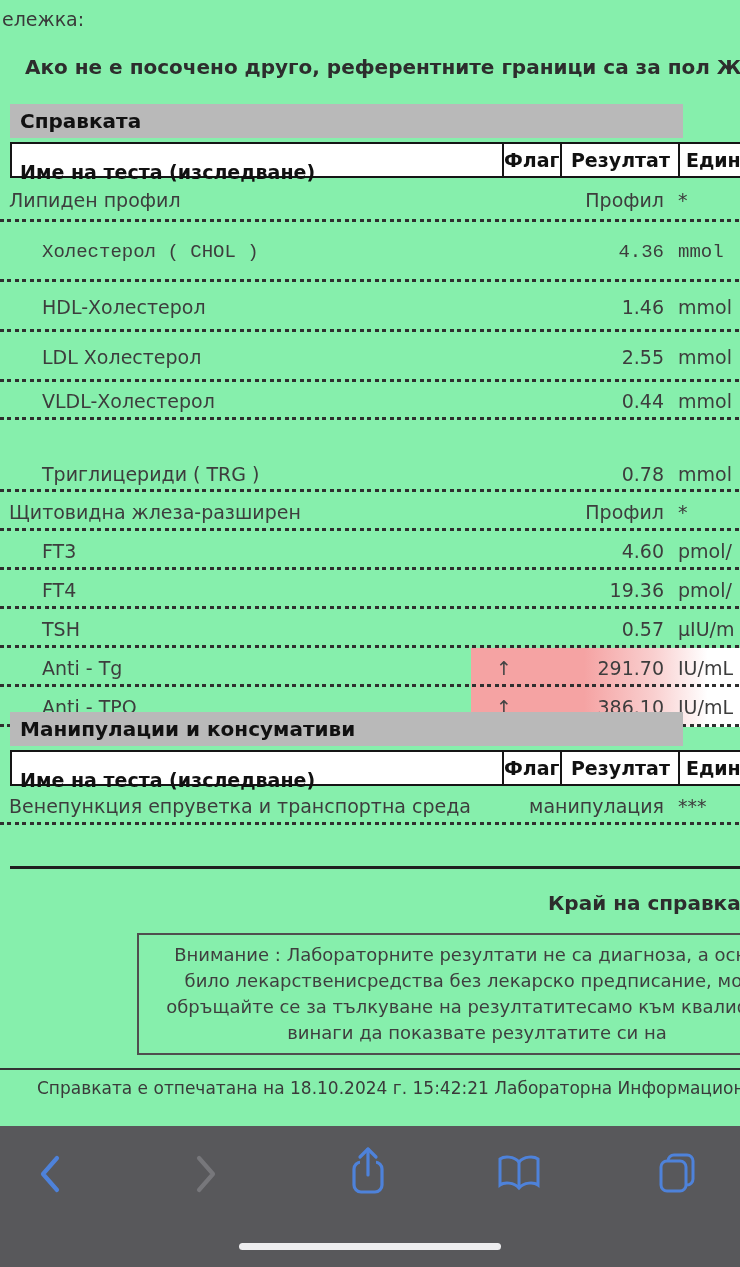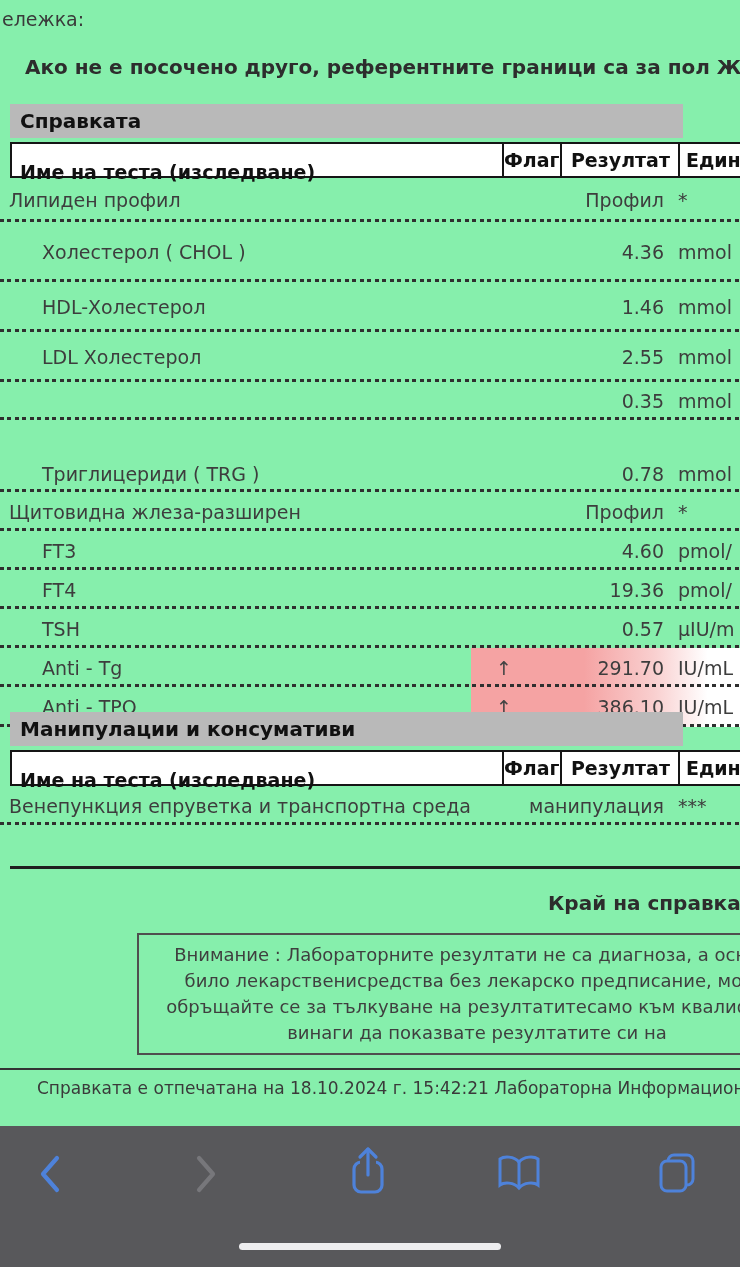--- a/index.html
+++ b/index.html
@@ -88,21 +88,21 @@
     <div class="th th-units">Едини</div>
   </div>
   <div class="rows" id="rows1">
       <div class="row" style="height: 44px;">
         <span class="cell cell-name">Липиден профил</span>
         <span class="cell cell-flag"></span>
         <span class="cell cell-result">Профил</span>
         <span class="cell cell-units">*</span>
         <div class="dash"></div>
       </div>
-      <div class="row" style="height: 60px;">
+      <div class="row" style="height: 60px; font-family: Liberation Mono, monospace;">
         <span class="cell cell-name indent">Холестерол ( CHOL )</span>
         <span class="cell cell-flag"></span>
         <span class="cell cell-result">4.36</span>
         <span class="cell cell-units">mmol</span>
         <div class="dash"></div>
       </div>
       <div class="row" style="height: 50px;">
         <span class="cell cell-name indent">HDL-Холестерол</span>
         <span class="cell cell-flag"></span>
         <span class="cell cell-result">1.46</span>
@@ -110,22 +110,23 @@
         <div class="dash"></div>
       </div>
       <div class="row" style="height: 50px;">
         <span class="cell cell-name indent">LDL Холестерол</span>
         <span class="cell cell-flag"></span>
         <span class="cell cell-result">2.55</span>
         <span class="cell cell-units">mmol</span>
         <div class="dash"></div>
       </div>
       <div class="row" style="height: 38px;">
-        <span class="cell cell-flag"></span>
-        <span class="cell cell-result">0.35</span>
+        <span class="cell cell-name indent">VLDL-Холестерол</span>
+        <span class="cell cell-flag"></span>
+        <span class="cell cell-result">0.44</span>
         <span class="cell cell-units">mmol</span>
         <div class="dash"></div>
       </div>
       <div class="row" style="height: 37px; margin-top: 35px;">
         <span class="cell cell-name indent">Триглицериди ( TRG )</span>
         <span class="cell cell-flag"></span>
         <span class="cell cell-result">0.78</span>
         <span class="cell cell-units">mmol</span>
         <div class="dash"></div>
       </div>

